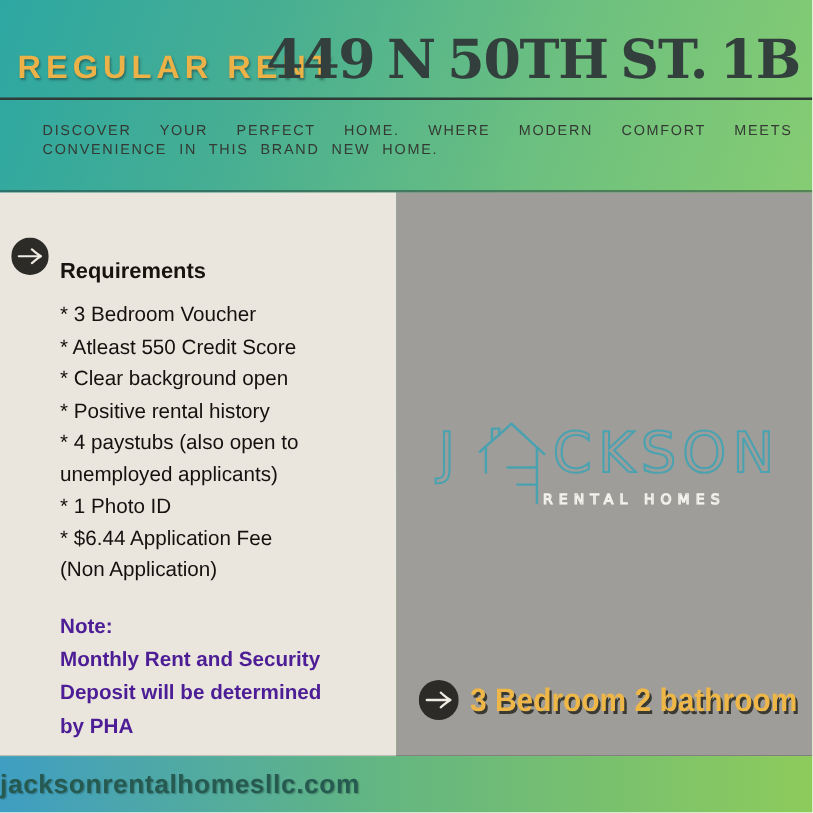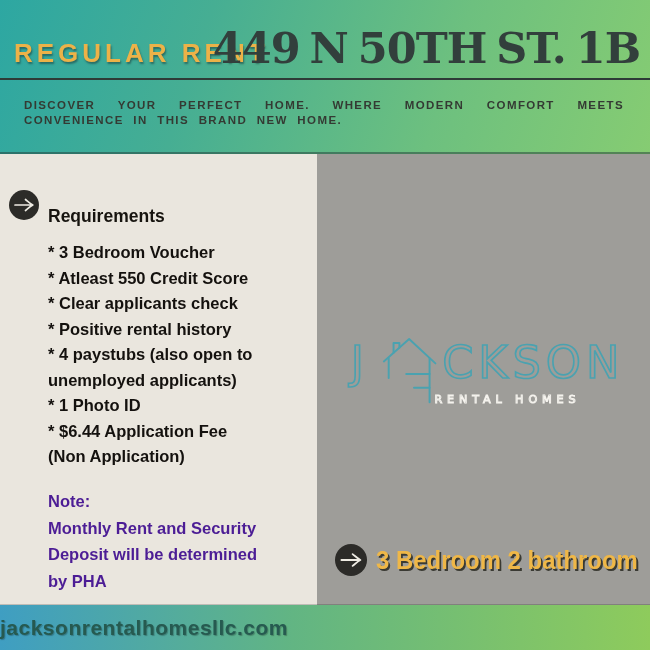--- a/index.html
+++ b/index.html
@@ -19,42 +19,42 @@
     position:absolute;top:27px;right:10px;
     font-family:"DejaVu Serif","Liberation Serif",serif;
     font-size:43px;font-weight:700;color:#323f3c;letter-spacing:-1px;line-height:1;
     word-spacing:-4px;
     text-align:right;
   }
   .header-divider{
     position:absolute;top:78px;left:0;width:650px;height:2px;background:#2e3b37;
   }
   .tagline{
-    position:absolute;top:98px;left:24px;width:600px;
-    font-size:11.5px;font-weight:700;letter-spacing:1.4px;color:#343a33;line-height:15px;
+    position:absolute;top:98px;left:34px;width:600px;
+    font-size:11.5px;font-weight:400;letter-spacing:1.4px;color:#343a33;line-height:15px;
     word-spacing:5px;
   }
   .tagline .l1{text-align:justify;text-align-last:justify;}
   .panels-topline{
     position:absolute;top:152px;left:0;width:650px;height:2px;background:rgba(35,60,55,.5);
   }
   
   .panel-left{
     position:absolute;top:154px;left:0;width:317px;height:451px;background:#eae6de;
   }
   .panel-right{
     position:absolute;top:154px;left:317px;width:333px;height:451px;background:#9e9d99;
   }
   
   .req-header{position:absolute;top:29px;left:9px;display:flex;align-items:center;}
   .circle-icon{width:30px;height:30px;display:block;}
   .req-title{margin-left:9px;font-size:17.5px;font-weight:800;color:#17140f;margin-top:23px;}
   .req-list{
     position:absolute;top:86px;left:48px;width:262px;
-    font-size:16.5px;font-weight:700;color:#14110e;line-height:25.5px;
+    font-size:16.5px;font-weight:400;color:#14110e;line-height:25.5px;
   }
   .note-block{
     position:absolute;top:334px;left:48px;width:262px;
     font-size:16.5px;font-weight:700;color:#4c1d95;line-height:26.5px;
   }
   
   .logo-svg{position:absolute;top:176px;left:24px;width:292px;height:92px;}
   .logo-big{font-family:"DejaVu Sans","Liberation Sans",sans-serif;font-size:46px;letter-spacing:5px;}
   .logo-sub{font-family:"DejaVu Sans","Liberation Sans",sans-serif;font-size:11.5px;letter-spacing:5px;}
   
@@ -96,21 +96,21 @@
     <div class="req-header">
       <svg class="circle-icon" viewBox="0 0 30 30">
         <circle cx="15" cy="15" r="15" fill="#2c2b28"></circle>
         <path d="M6 15 H23 M16.5 9.5 C19 11.5 21 13.5 23.8 15 C21 16.5 19 18.5 16.5 20.5" stroke="#efece4" stroke-width="1.7" fill="none" stroke-linecap="round" stroke-linejoin="round"></path>
       </svg>
       <span class="req-title">Requirements</span>
     </div>
     <div class="req-list">
       <div>* 3 Bedroom Voucher</div>
       <div>* Atleast 550 Credit Score</div>
-      <div>* Clear applicants check</div>
+      <div>* Clear background open</div>
       <div>* Positive rental history</div>
       <div>* 4 paystubs (also open to</div>
       <div>unemployed applicants)</div>
       <div>* 1 Photo ID</div>
       <div>* $6.44 Application Fee</div>
       <div>(Non Application)</div>
     </div>
     <div class="note-block">
       <div>Note:</div>
       <div>Monthly Rent and Security</div>

